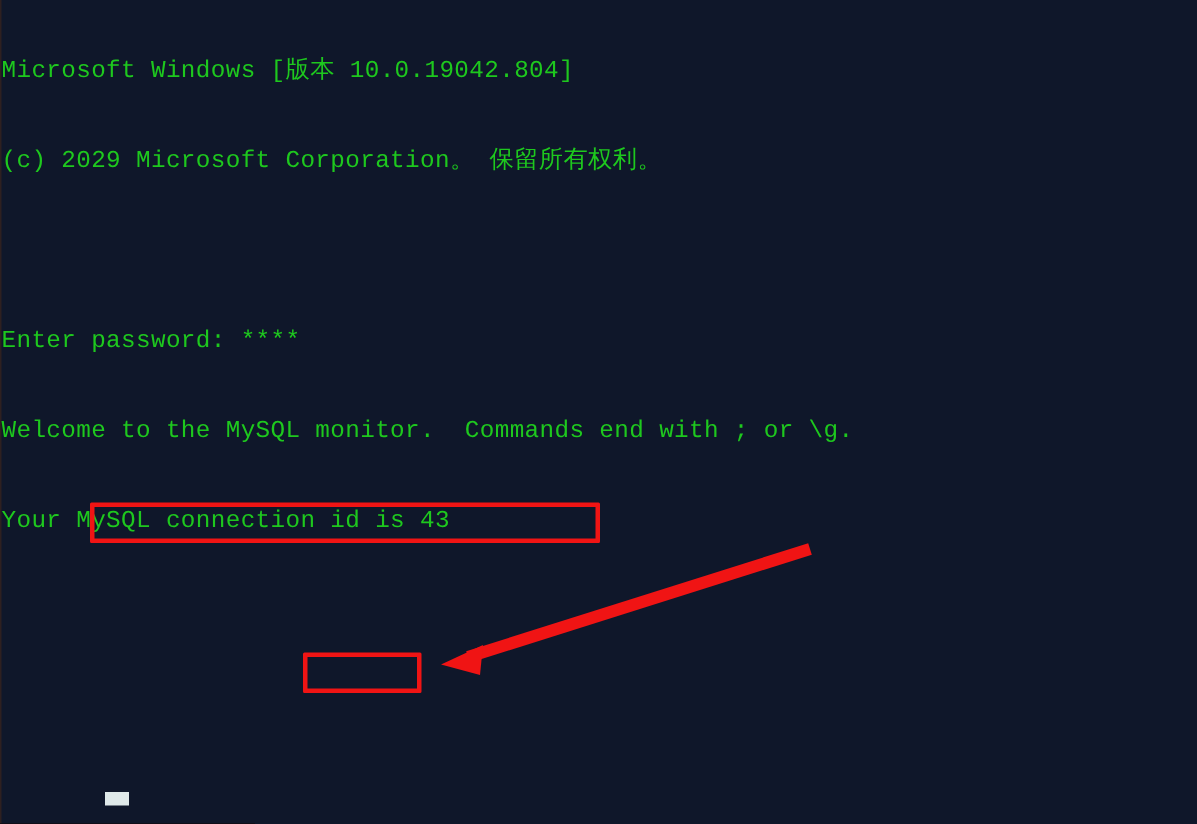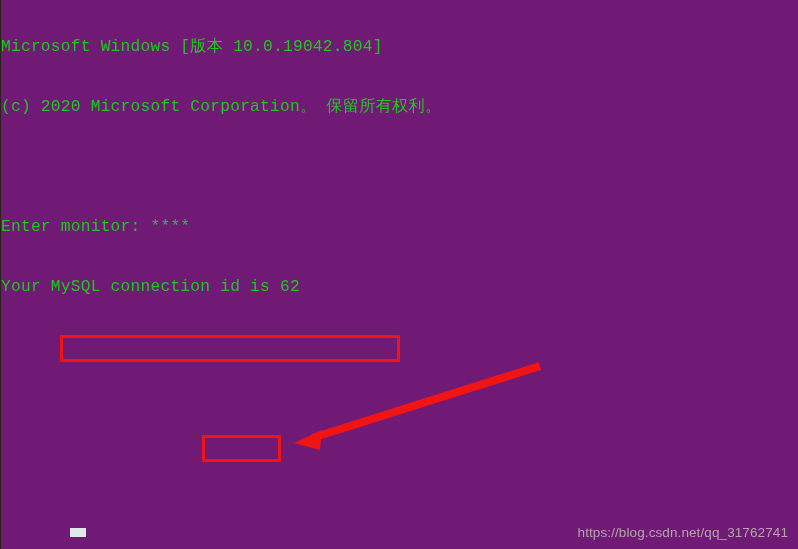--- a/index.html
+++ b/index.html
@@ -4,21 +4,21 @@
 <style>
   html, body {
     margin: 0;
     padding: 0;
     background: #140a0a;
   }
   #screen {
     position: relative;
     width: 798px;
     height: 549px;
-    background: #701a75;
+    background: #0f172a;
     overflow: hidden;
     font-family: "Liberation Mono", "DejaVu Sans Mono", monospace;
   }
   
   #console {
     position: absolute;
     left: 0;
     top: -3px;
     width: 798px;
     color: #1ec81e;
@@ -95,24 +95,25 @@
 </style>
 </head>
 <body>
 
 <div id="screen">
 
   <div class="edge"></div>
 
   <div id="console">
     <div class="line">Microsoft Windows [版本 10.0.19042.804]</div>
-    <div class="line">(c) 2020 Microsoft Corporation。 保留所有权利。</div>
+    <div class="line">(c) 2029 Microsoft Corporation。 保留所有权利。</div>
     <div class="blank"></div>
-    <div class="line">Enter monitor: ****</div>
-    <div class="line">Your MySQL connection id is 62</div>
+    <div class="line">Enter password: ****</div>
+    <div class="line">Welcome to the MySQL monitor.  Commands end with ; or \g.</div>
+    <div class="line">Your MySQL connection id is 43</div>
     <div class="blank"></div>
     
     
     
     
     
     
     
     
     
@@ -132,15 +133,14 @@
   <div id="query-box" class="annot-box"></div>
   <div id="system-box" class="annot-box"></div>
 
   <svg id="arrow-layer" viewBox="0 0 798 549" width="798" height="549">
     <g>
       <line id="arrow-shaft" x1="540" y1="366" x2="312" y2="438" stroke="#f01414" stroke-width="8" stroke-linecap="butt"></line>
       <polygon id="arrow-head" points="294,443 322,430 320,450" fill="#f01414"></polygon>
     </g>
   </svg>
 
-  <div id="watermark">https://blog.csdn.net/qq_31762741</div>
 
 </div>
 
 </body></html>

